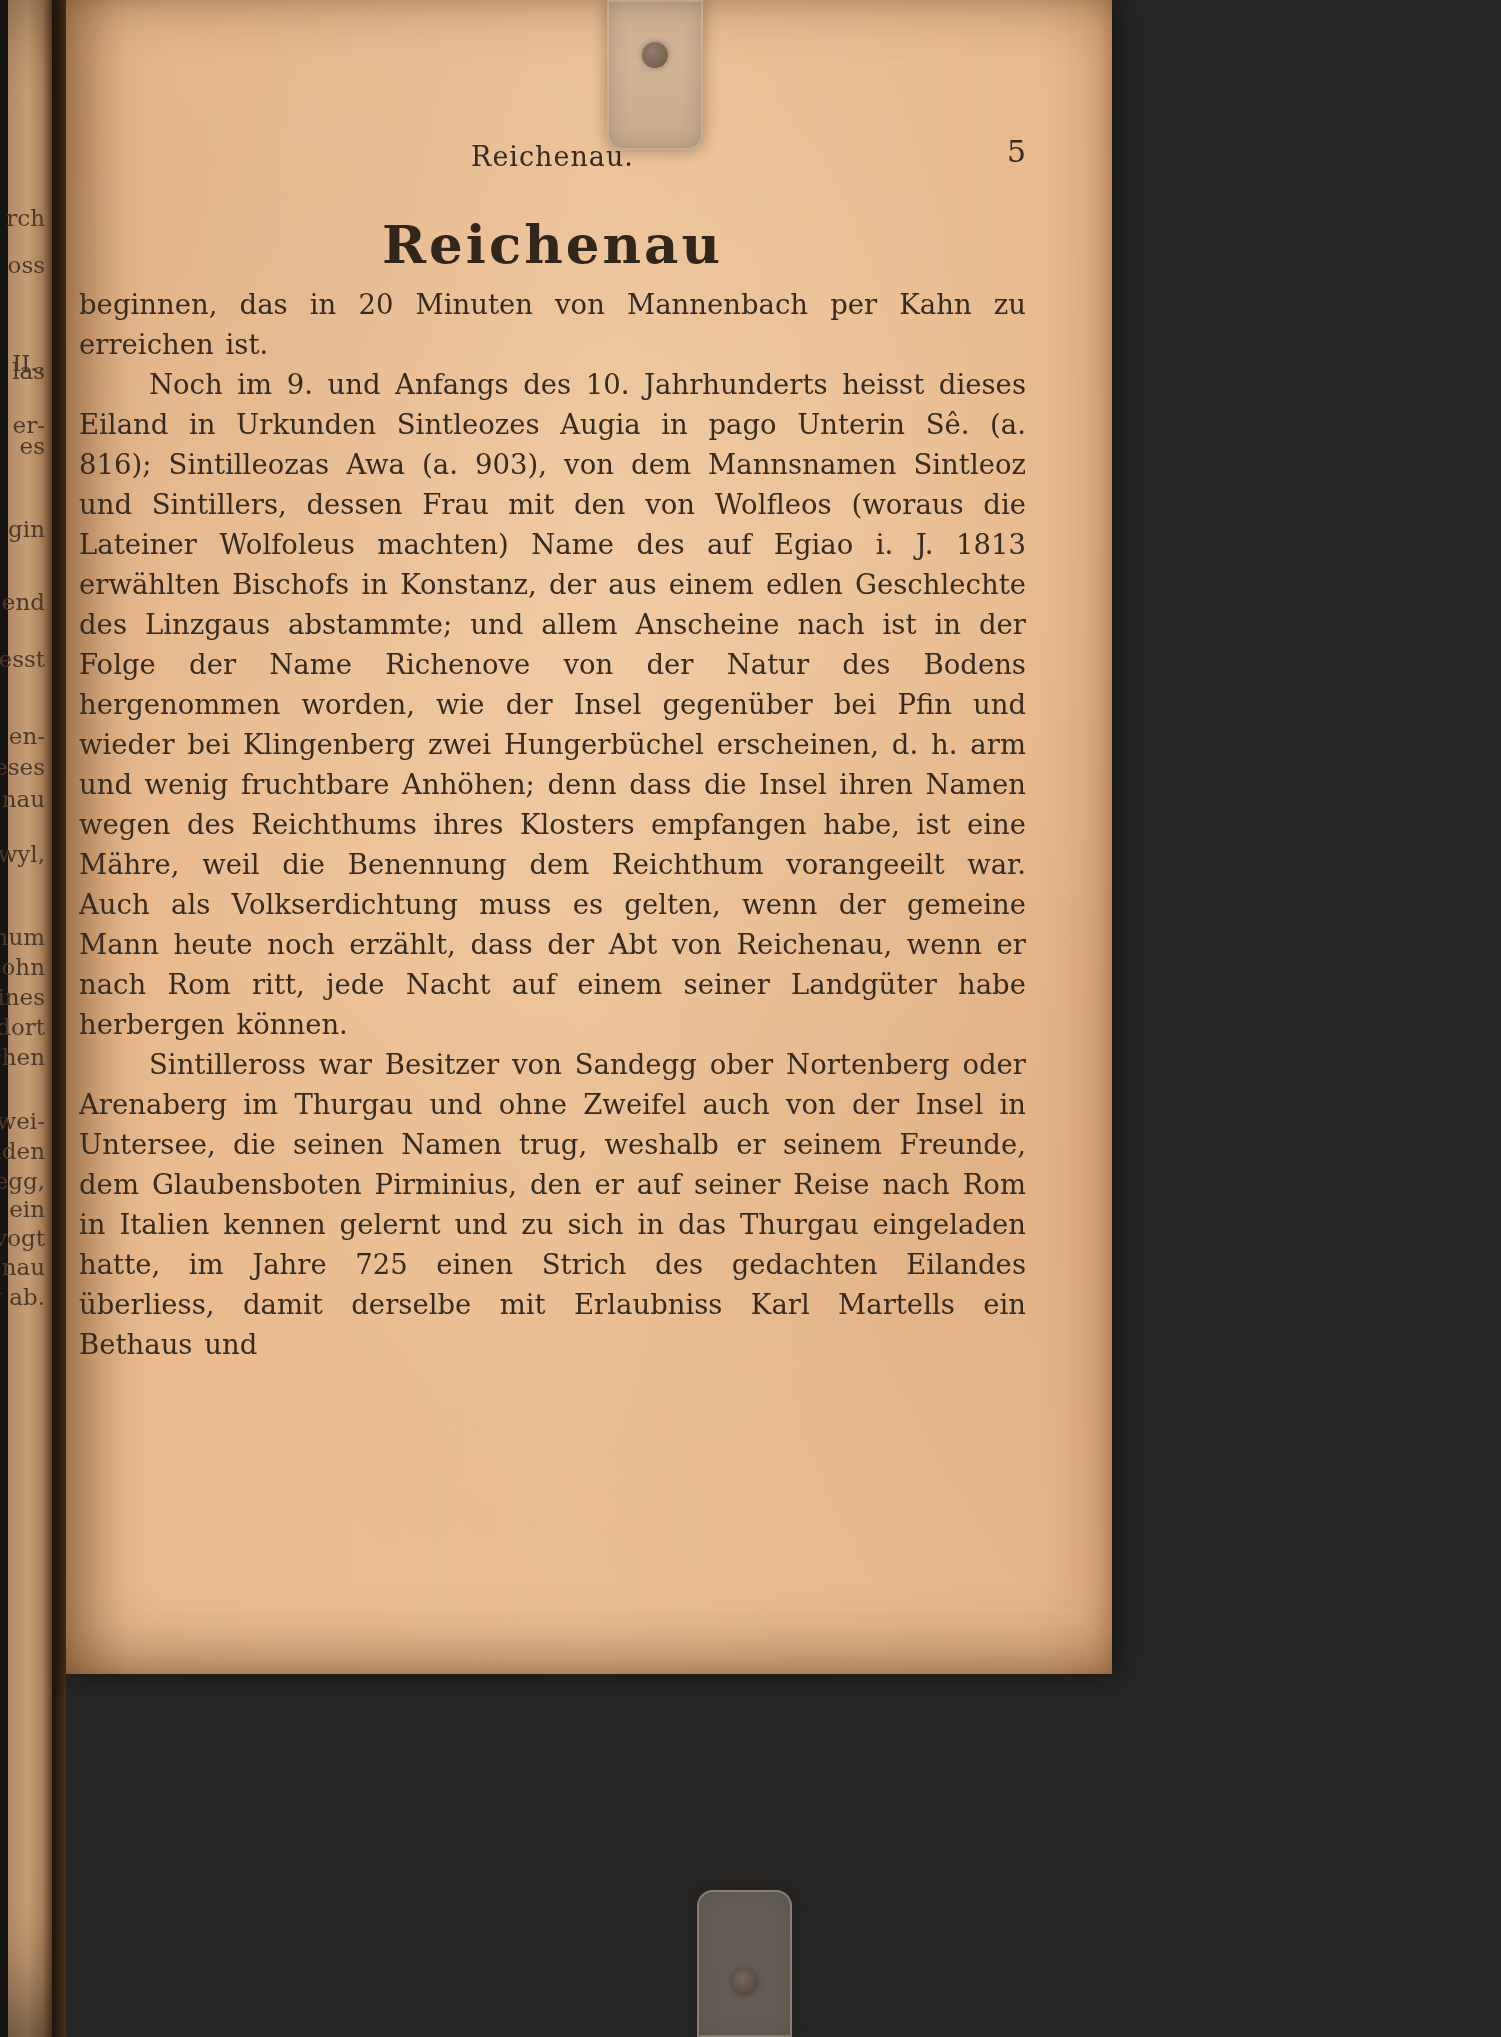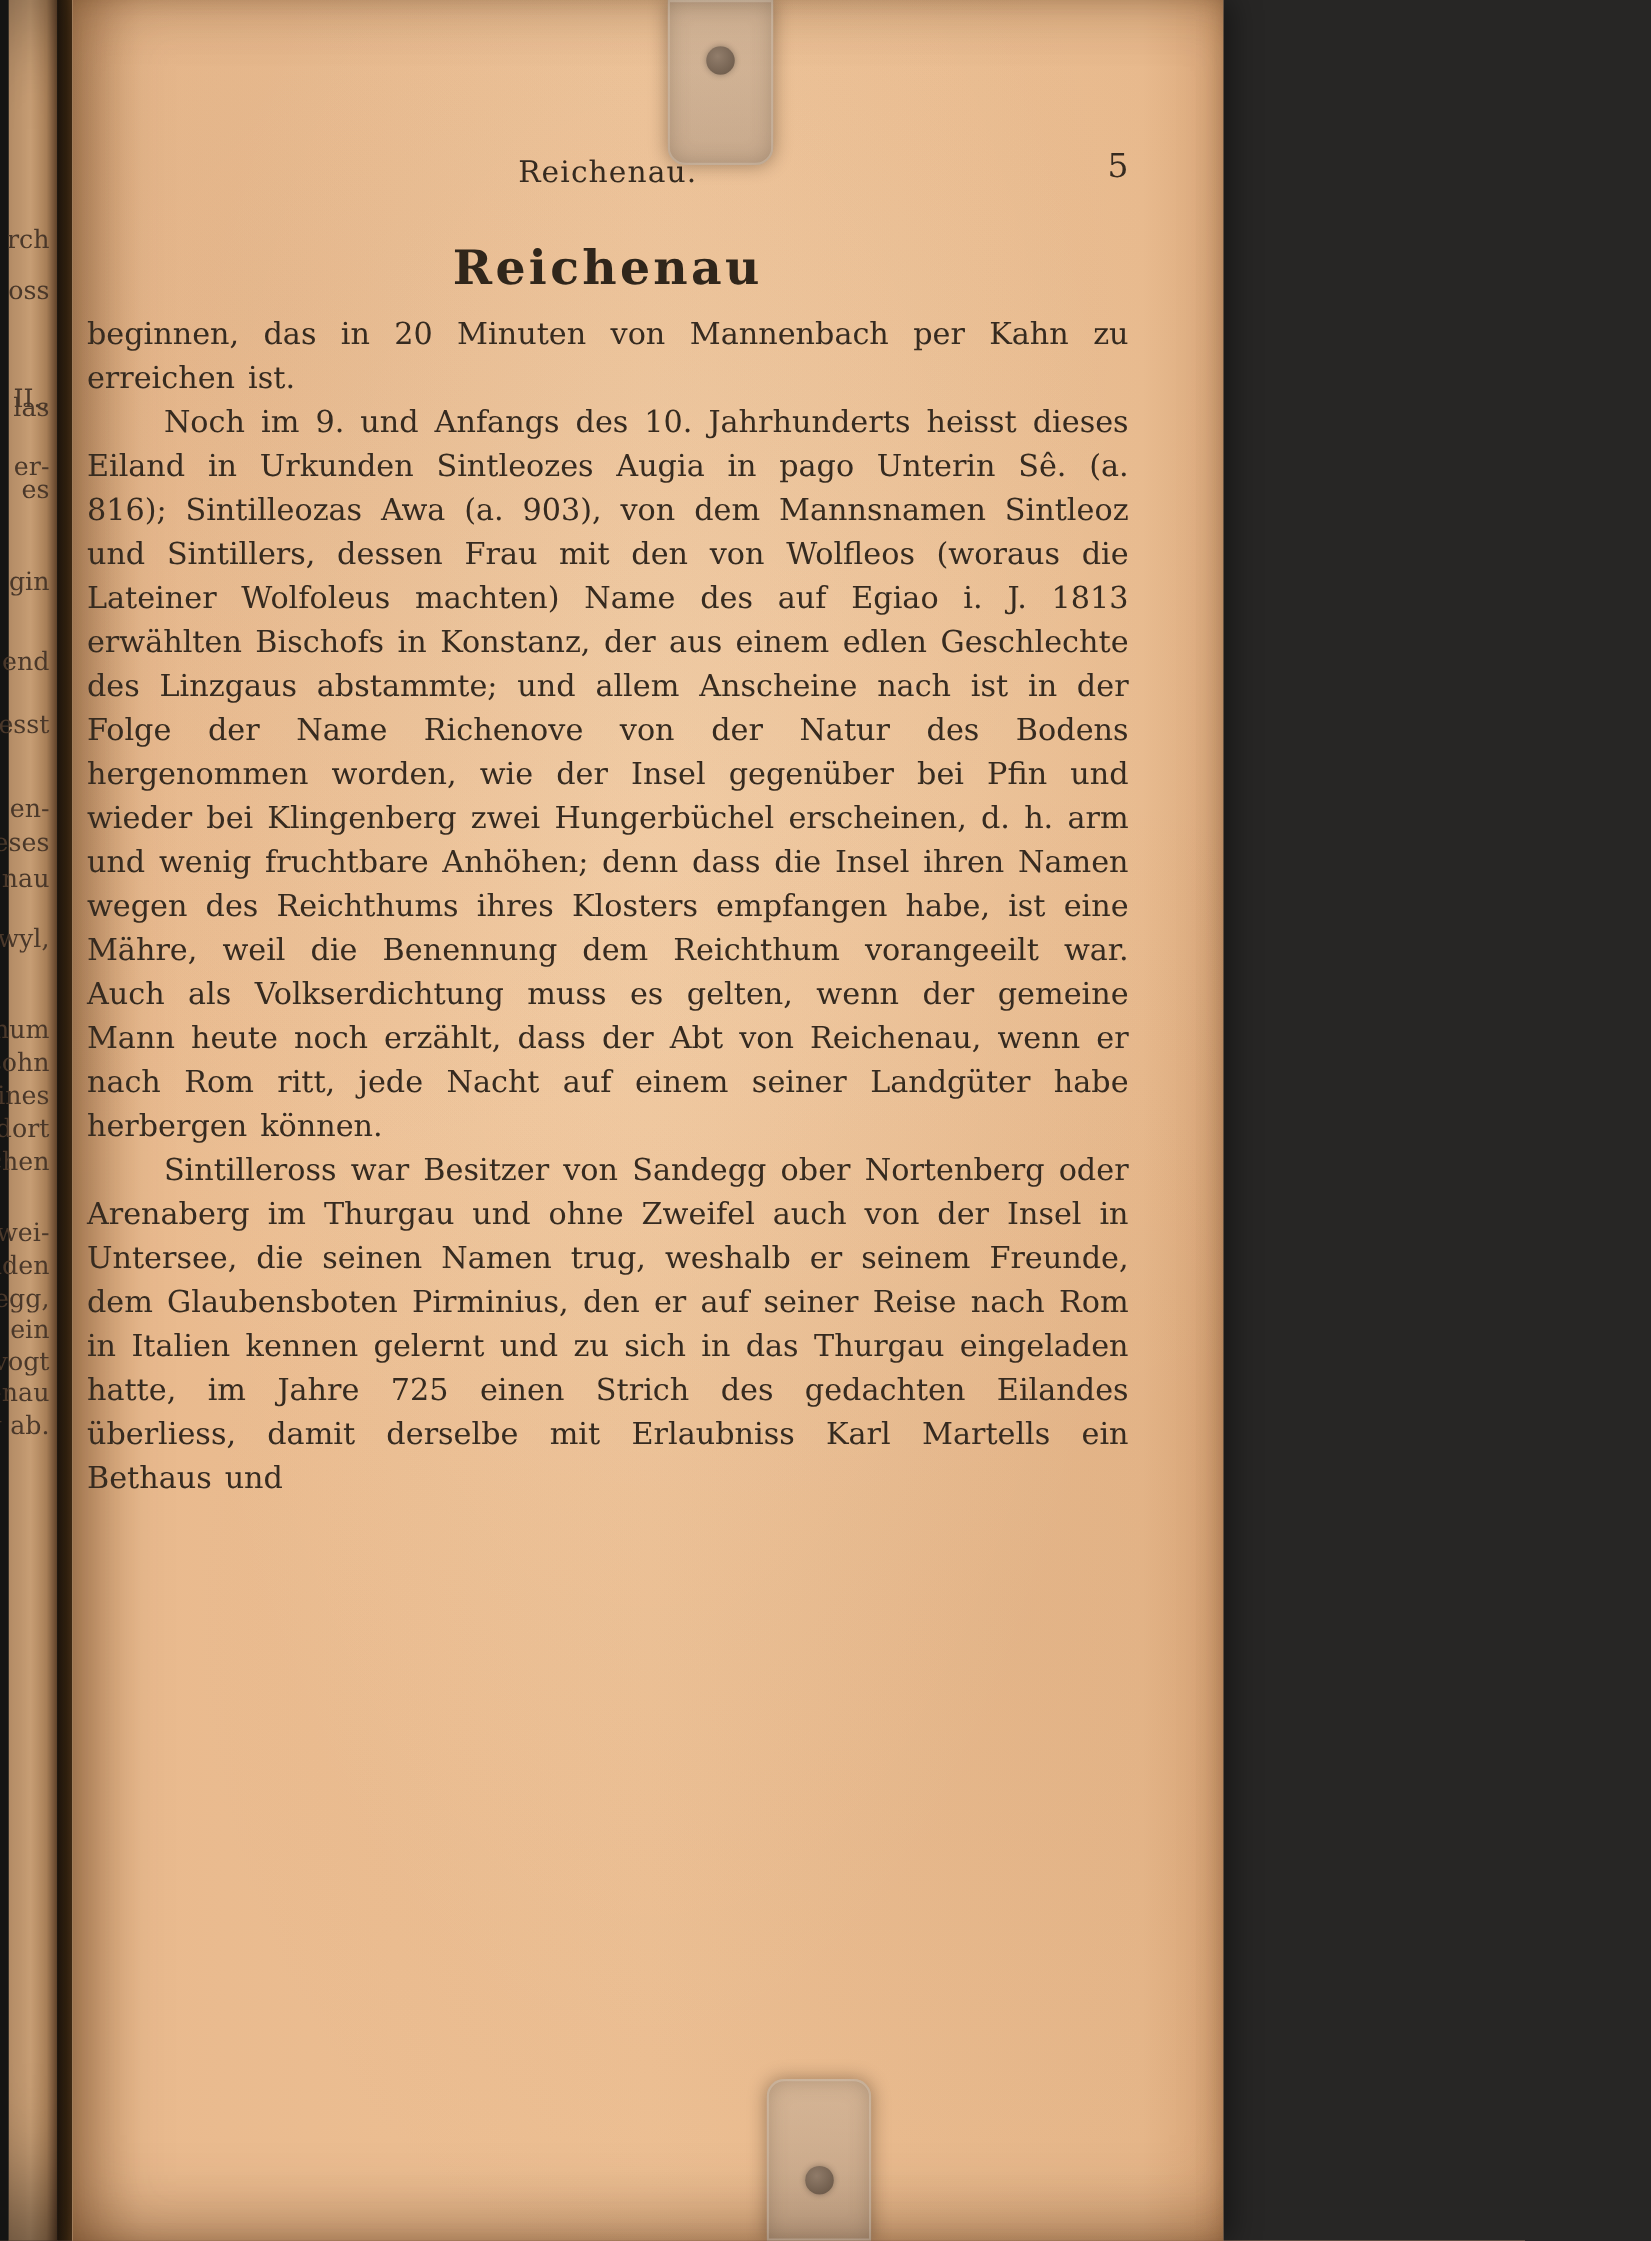--- a/index.html
+++ b/index.html
@@ -36,21 +36,21 @@
   }
 
   
   .gutter {
     position: absolute; left: 52px; top: 0; width: 14px; height: 100%;
     background: linear-gradient(90deg, #1d140c 0%, #33220f 60%, #4b3118 100%);
   }
 
   
   .page {
-    position: absolute; left: 66px; top: 0; width: 1046px; height: 2037px;
+    position: absolute; left: 66px; top: 0; width: 1046px; height: 1674px;
     background:
       radial-gradient(ellipse at 50% 38%, rgba(255,236,206,0.22), rgba(0,0,0,0) 62%),
       linear-gradient(90deg, #d9a87a 0%, #e9ba8e 6%, #edc094 50%, #e7b88b 93%, #d9a678 100%);
     background-color: var(--paper, #e9b88c);
     box-shadow:
       inset 34px 0 70px -24px rgba(74,42,16,0.55),
       inset -8px 0 22px -8px rgba(96,56,24,0.35),
       inset 0 -46px 70px -34px rgba(84,48,20,0.40),
       inset 0 34px 60px -36px rgba(84,48,20,0.22),
       6px 0 26px rgba(0,0,0,0.45);
@@ -82,21 +82,21 @@
     font-size: 27.5px;
     line-height: 40px;
     text-align: justify;
     word-spacing: 3px;
   }
   .para { text-indent: 70px; }
   .para.no-indent { text-indent: 0; }
   .section-heading {
     text-indent: 0;
     text-align: center;
-    font-size: 43px;
+    font-size: 53px;
     line-height: 52px;
     font-weight: bold;
     letter-spacing: 3px;
     margin: 22px 0 14px 0;
     color: #30261b;
   }
 
   
   .clamp {
     position: absolute;

